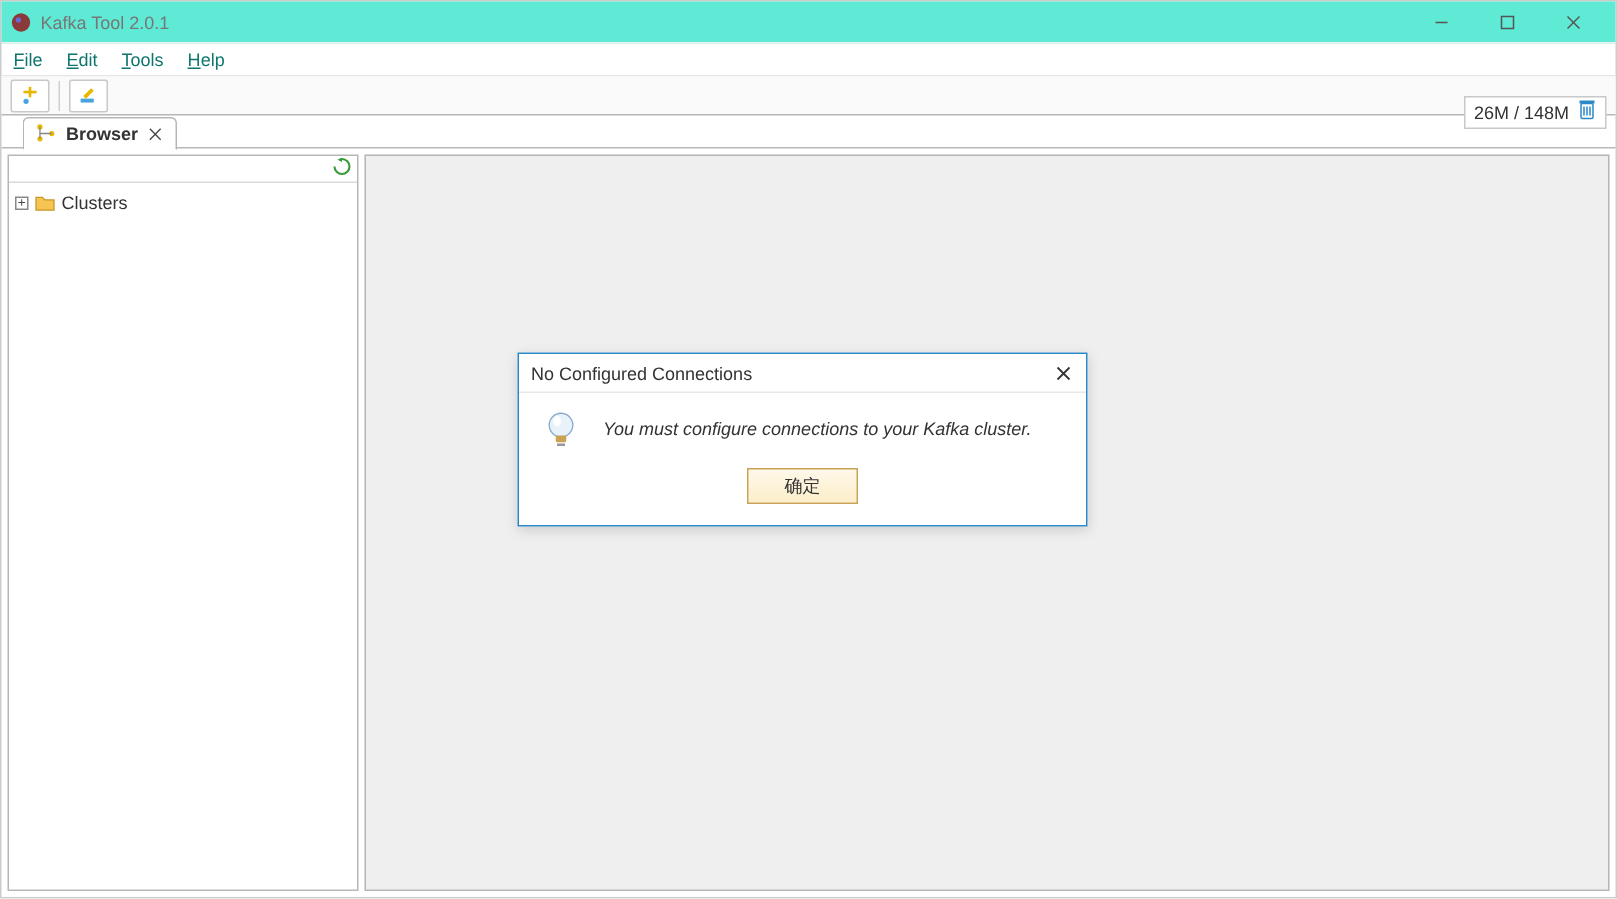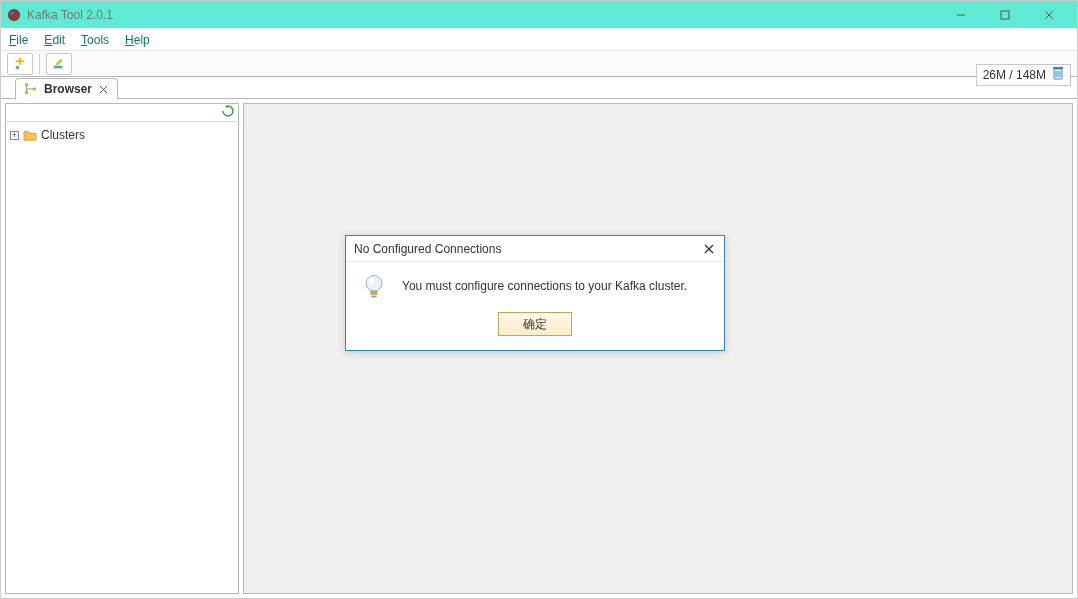--- a/index.html
+++ b/index.html
@@ -147,21 +147,21 @@
   color: #333;
   border-bottom: 1px solid #e8e8e8;
 }
 .dialog-title .dlg-close { margin-left: auto; width: 14px; height: 14px; display:flex; align-items:center; justify-content:center; }
 .dialog-body {
   padding: 10px 14px 14px 14px;
   display: flex; flex-direction: column; align-items: center;
 }
 .dialog-msg-row { display: flex; align-items: center; gap: 14px; margin-bottom: 12px; width:100%; }
 .bulb { width: 28px; height: 28px; flex-shrink: 0; }
-.dialog-msg { font-size: 12px; color: #333; }
+.dialog-msg { font-size: 12px; color: #333; font-style: italic; }
 .dialog-btn {
   width: 74px; height: 24px;
   border: 1px solid #c9a256;
   background: linear-gradient(#fff8ea,#fceec9);
   display: flex; align-items: center; justify-content: center;
   font-size: 12px;
   color: #333;
 }
 </style>
 </head>

